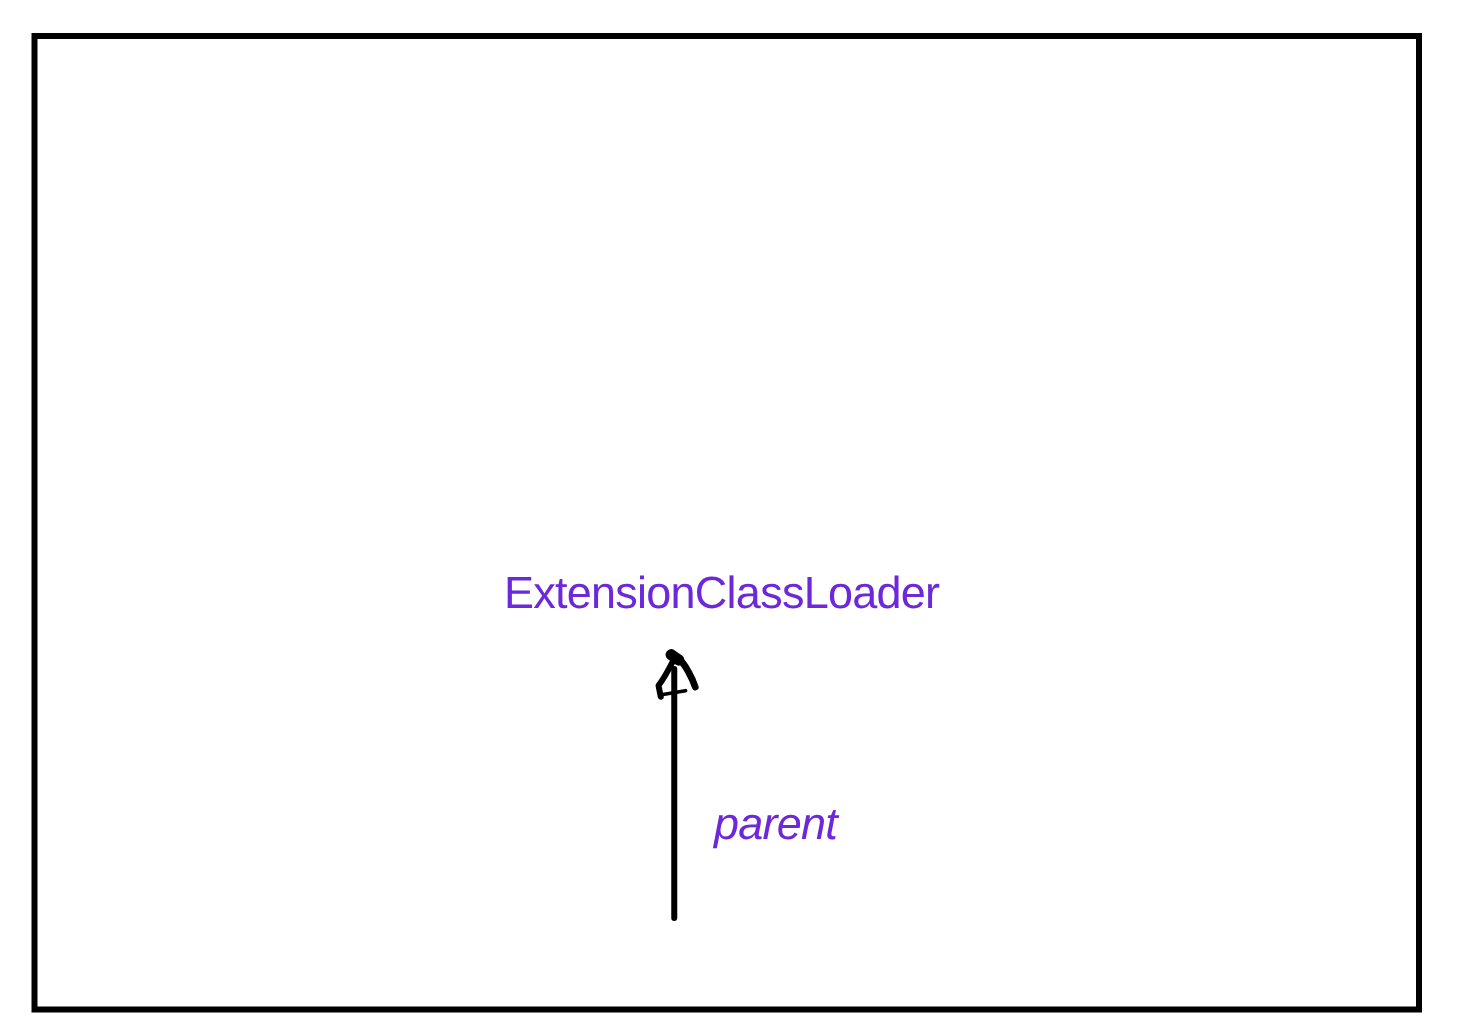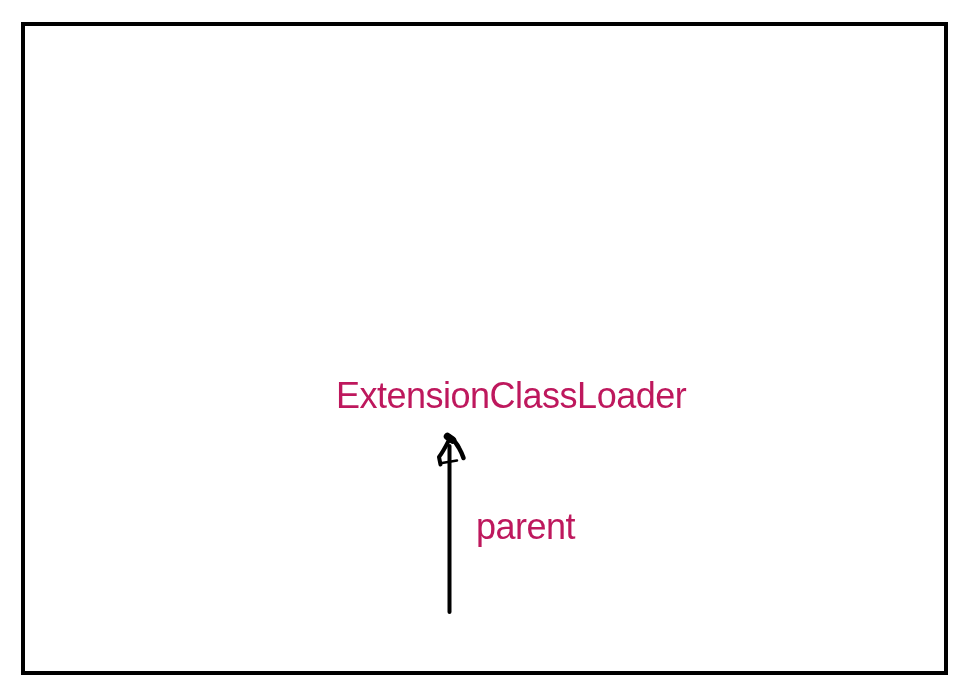--- a/index.html
+++ b/index.html
@@ -23,37 +23,38 @@
     position: absolute;
     left: 21px;
     top: 22px;
     width: 927px;
     height: 653px;
     border: 4px solid #000000;
     box-sizing: border-box;
   }
   .label {
     position: absolute;
-    color: #be185d;
-    font-size: 36px;
+    color: #6d28d9;
+    font-size: 30px;
     line-height: 34px;
     letter-spacing: -0.5px;
     white-space: nowrap;
   }
   .node-extension {
     left: 336px;
     top: 379px;
   }
   .node-application {
     left: 295px;
     top: 611px;
   }
   .edge-label {
     left: 476px;
-    top: 510px;
+    top: 533px;
+    font-style: italic;
   }
   svg.arrow-layer {
     position: absolute;
     left: 0;
     top: 0;
     pointer-events: none;
   }
 </style>
 </head>
 <body>

